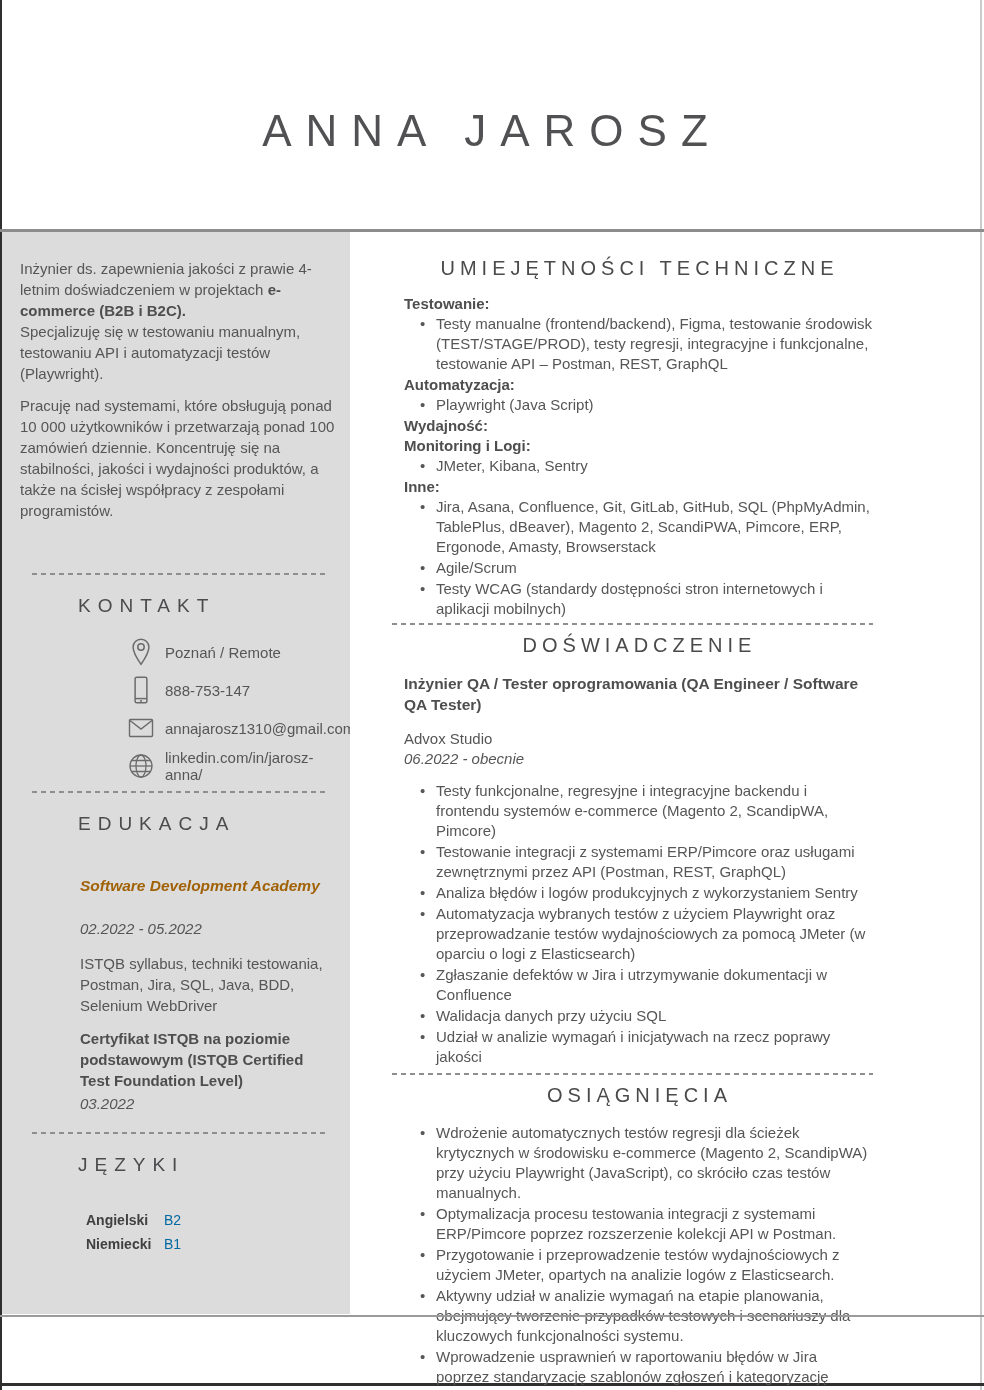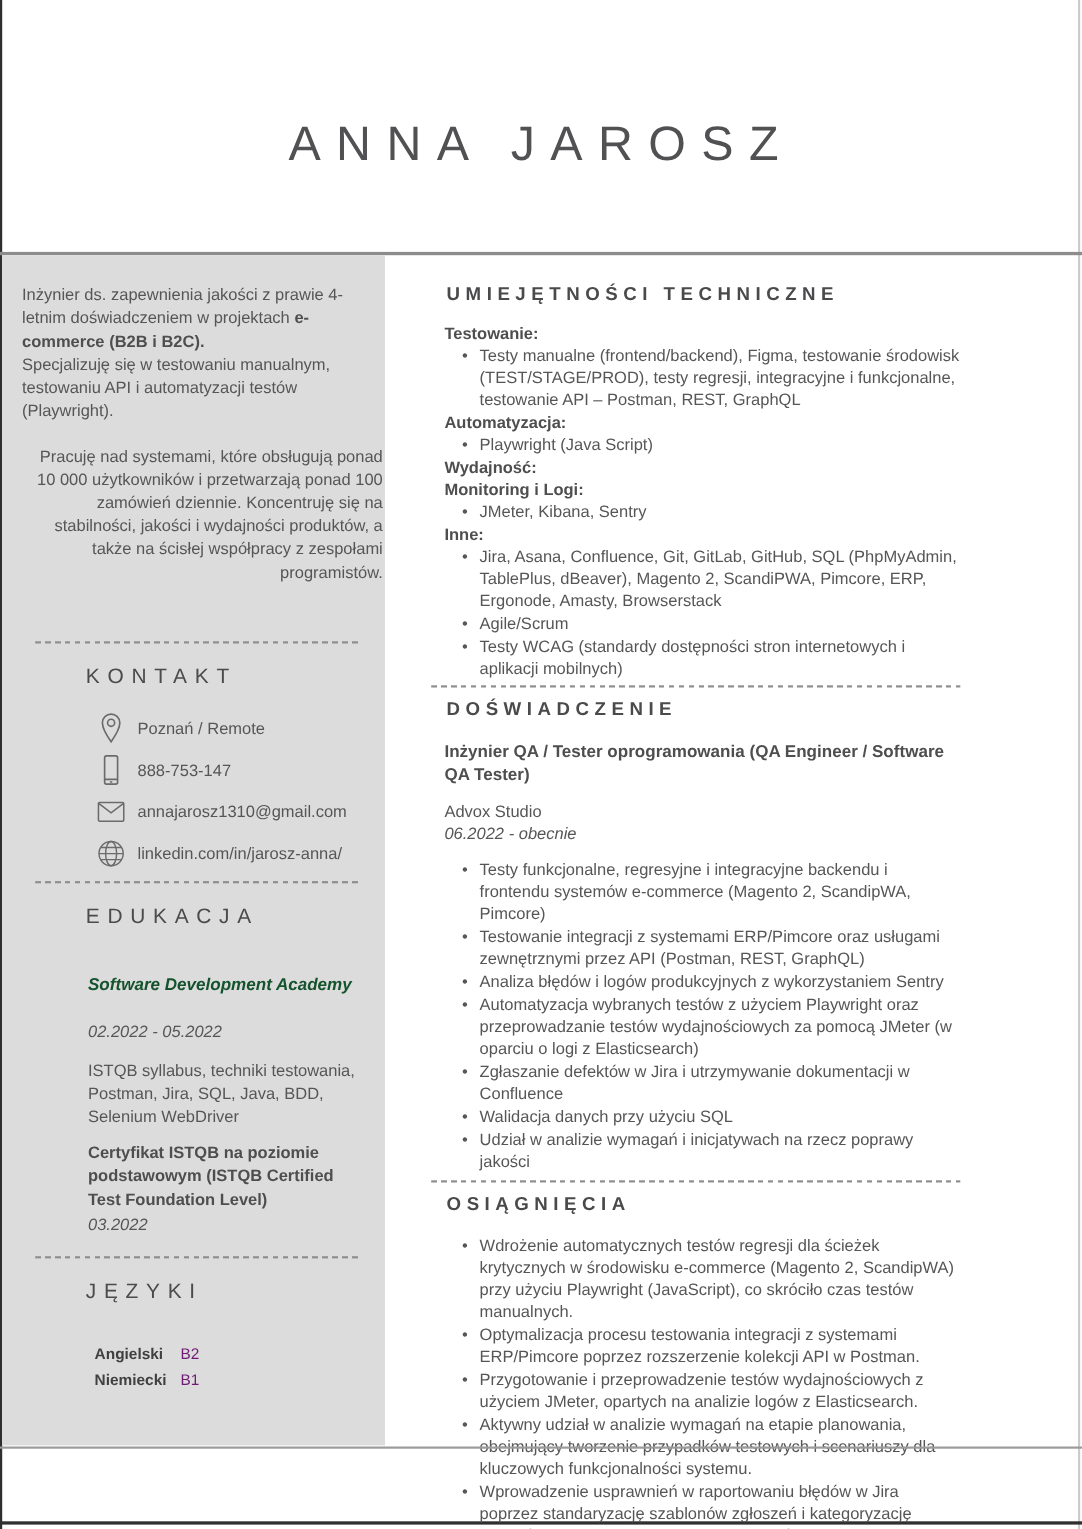--- a/index.html
+++ b/index.html
@@ -19,48 +19,48 @@
   .header{position:absolute;left:0;top:12px;width:984px;text-align:center;}
   .name{margin:95px 0 0 0;font-size:44px;line-height:48px;font-weight:500;
         letter-spacing:14px;color:#515153;white-space:nowrap;}
   .subtitle{margin-top:22px;font-size:17px;letter-spacing:6px;color:#545456;}
 
   
   .sidebar{position:absolute;left:2px;top:232px;width:348px;height:1082px;
            background:#dcdcdc;box-sizing:border-box;padding-top:26px;overflow:hidden;}
   .summary{padding:0 2px 0 18px;font-size:15px;line-height:21px;}
   .summary p{margin:0;}
-  .summary .p-gap{margin-top:21px;text-align:right;}
+  .summary .p-gap{margin-top:11px;}
   .summary b{color:#4e4e4e;}
   .dash{height:2px;background:repeating-linear-gradient(90deg,#8e8e8e 0 5px,transparent 5px 9px);}
   .dash.side{margin:52px 22px 0 30px;}
   .dash.side.d2{margin-top:8px;}
   .dash.side.d3{margin-top:18px;}
   .side-heading{margin:20px 0 16px 76px;font-size:19px;line-height:22px;font-weight:500;
                 letter-spacing:7px;color:#4b4b4d;}
-  .contact-list{margin-top:18px;}
+  .contact-list{margin-top:18px;padding-left:40px;}
   .contact-row{display:flex;align-items:center;margin:0 0 4px 84px;min-height:34px;}
   .cicon{width:30px;height:34px;display:flex;align-items:center;justify-content:center;flex:0 0 30px;}
   .cicon svg{display:block;}
   .ctext{margin-left:9px;font-size:15px;color:#565656;}
   .edu{margin:18px 20px 0 78px;font-size:15px;line-height:21px;}
-  .edu-school{font-weight:700;font-style:italic;color:#14532d;margin-top:40px;font-size:15.5px;}
+  .edu-school{font-weight:700;font-style:italic;color:#a16207;margin-top:40px;font-size:15.5px;}
   .edu-dates{font-style:italic;margin-top:22px;}
   .edu-details{margin-top:14px;}
   .edu-cert{font-weight:700;color:#4e4e4e;margin-top:12px;}
   .edu-cert-date{font-style:italic;margin-top:2px;}
   .lang{margin:36px 0 0 84px;}
   .lang-row{display:flex;align-items:baseline;margin-bottom:8px;}
   .lang-name{font-weight:700;color:#404040;font-size:14px;width:78px;}
-  .lang-level{font-size:14px;color:#701a75;}
+  .lang-level{font-size:14px;color:#0369a1;}
 
   
   .main{position:absolute;left:392px;top:232px;width:481px;}
-  .main-heading{margin:0 0 14px 14px;font-size:17px;line-height:24px;font-weight:700;
-                letter-spacing:5px;color:#4a4a4c;}
+  .main-heading{margin:0 0 14px 14px;font-size:20px;line-height:24px;font-weight:400;
+                letter-spacing:5px;color:#4a4a4c;text-align:center;}
   .main-heading.first{margin-top:24px;}
   .main-heading.h2x{margin-top:8px;}
   .group-label{margin-left:12px;font-size:15px;line-height:20px;font-weight:700;color:#4e4e4e;}
   ul.blist{margin:0;padding:0 0 0 44px;list-style:none;}
   ul.blist li{position:relative;font-size:15px;line-height:20px;margin:0 0 1px 0;}
   ul.blist li::before{content:"\2022";position:absolute;left:-16px;color:#565656;}
   .dash.main-d{margin-top:4px;}
   .dash.main-d2{margin-top:6px;}
   .job-title{margin:16px 0 0 12px;font-size:15.5px;line-height:21px;font-weight:700;color:#4e4e4e;}
   .company{margin:14px 0 0 12px;font-size:15px;line-height:20px;}

